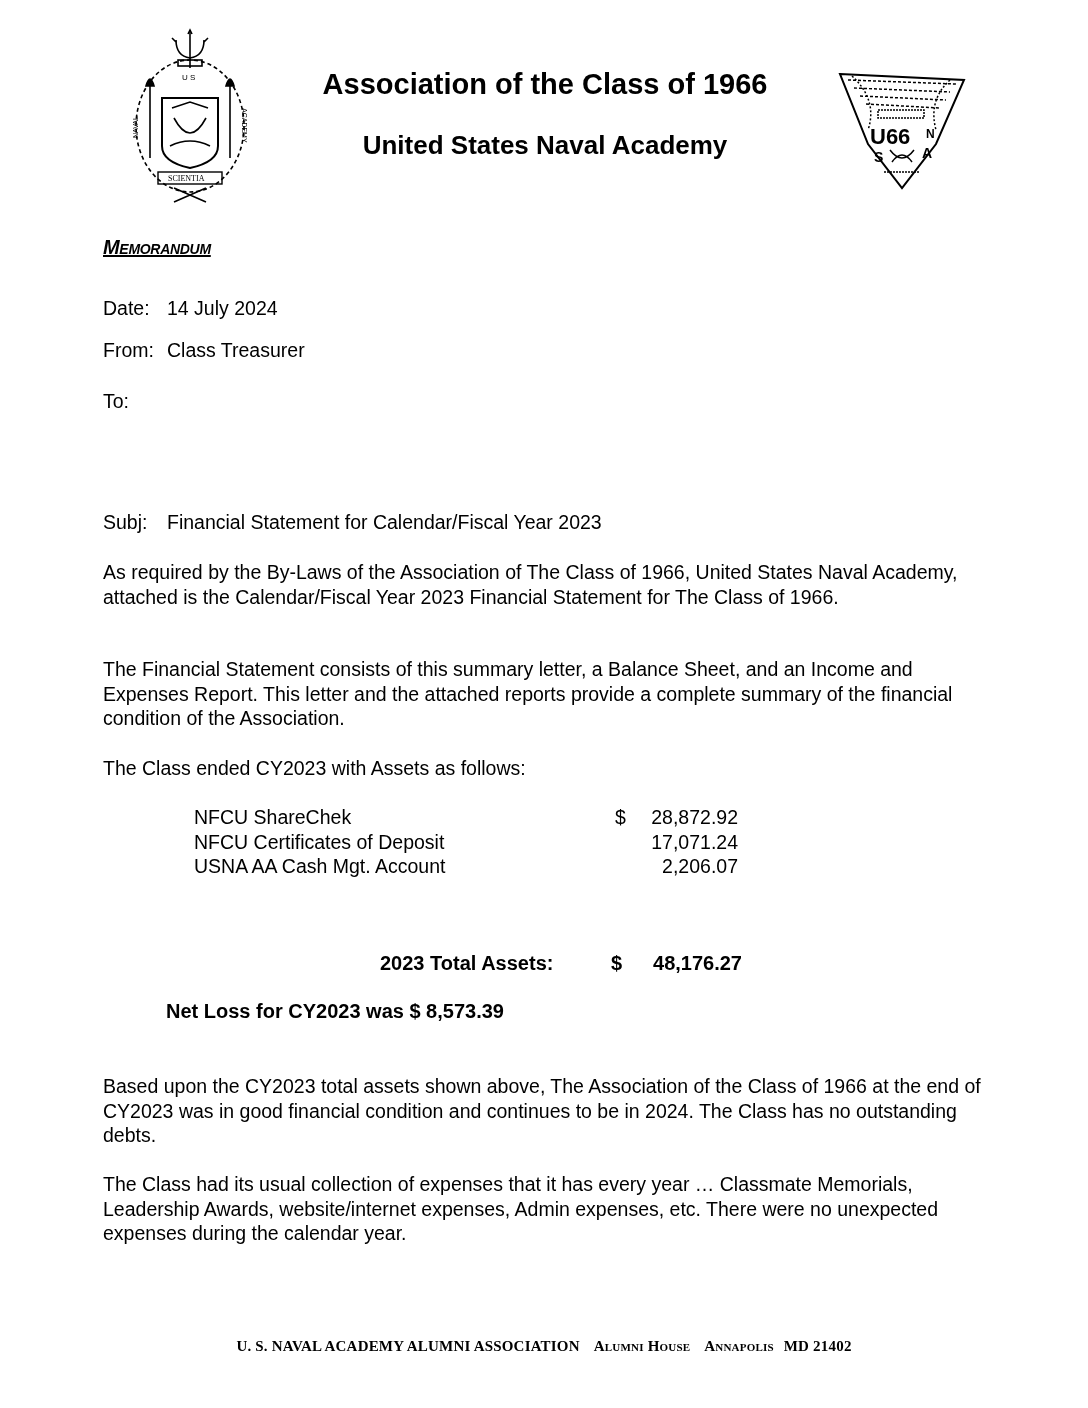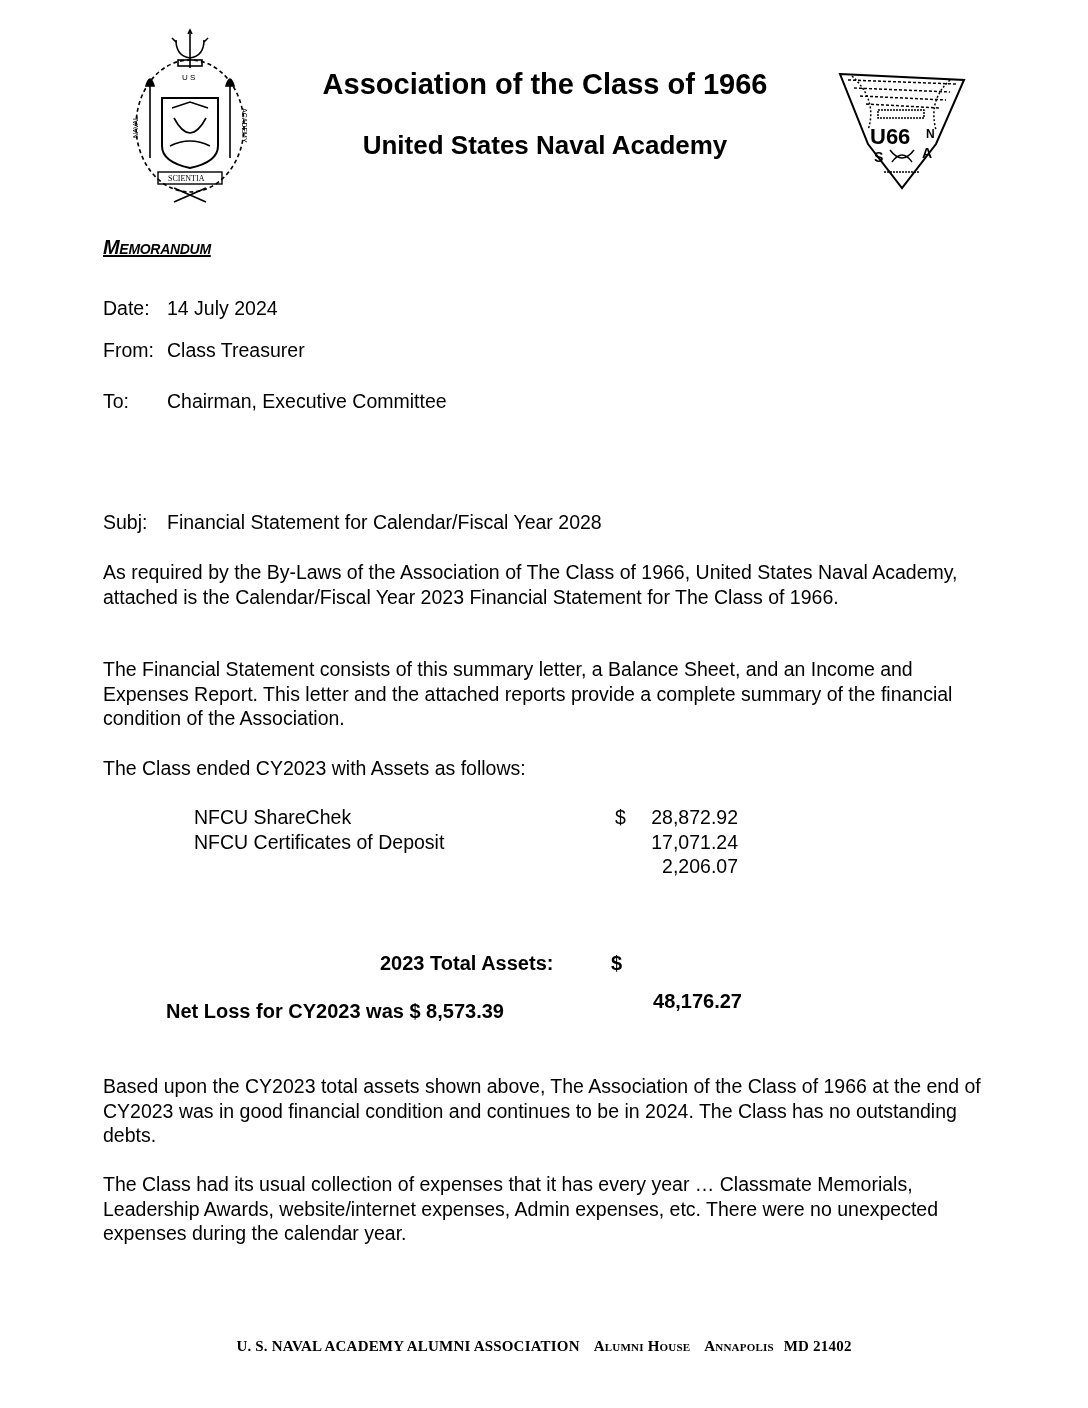--- a/index.html
+++ b/index.html
@@ -23,21 +23,21 @@
   .to-label { position: absolute; left: 0; top: 0; }
   .to-list { position: absolute; left: 64px; top: 0; white-space: nowrap; }
   .para { left: 103px; width: 890px; }
   .assets { left: 166px; top: 805px; width: 580px; }
   .asset-row { position: relative; height: 24.5px; }
   .asset-label { position: absolute; left: 0; margin-left: 28px; }
   .asset-cur { position: absolute; left: 449px; }
   .asset-val { position: absolute; right: 8px; text-align: right; }
   .total { top: 952px; left: 380px; font-size: 20px; font-weight: bold; }
   .total-cur { left: 611px; top: 952px; font-size: 20px; font-weight: bold; }
-  .total-val { left: 600px; width: 142px; top: 952px; text-align: right; font-size: 20px; font-weight: bold; margin-top: 38px; }
+  .total-val { left: 600px; width: 142px; top: 952px; text-align: right; font-size: 20px; font-weight: bold; }
   .netloss { left: 166px; top: 1000px; font-size: 20px; font-weight: bold; }
   .footer { left: 0; width: 1088px; top: 1338px; text-align: center; font-family: "Liberation Serif", serif; font-weight: bold; font-size: 15px; letter-spacing: 0.2px; }
   .footer .sc { font-variant: small-caps; font-size: 15px; margin-left: 14px; }
   .footer .sp { margin-left: 10px; }
 </style>
 </head>
 <body>
 
 <div class="abs crest-left">
   <svg width="120" height="176" viewBox="0 0 120 176" fill="none" stroke="#000" stroke-width="1.6">
@@ -90,43 +90,43 @@
 
 <div class="abs hdr-row body-text" style="top:288px;margin-top:8px;">
   <span class="hdr-label">Date:</span><span>14 July 2024</span>
 </div>
 <div class="abs hdr-row body-text" style="top:338px;">
   <span class="hdr-label">From:</span><span>Class Treasurer</span>
 </div>
 <div class="abs to-block body-text">
   <span class="to-label">To:</span>
   <div class="to-list">
-    <div>Chairman, Executive Committee</div>
   </div>
 </div>
 <div class="abs hdr-row body-text" style="top:510px;">
-  <span class="hdr-label">Subj:</span><span>Financial Statement for Calendar/Fiscal Year 2028</span>
+  <span class="hdr-label">Subj:</span><span>Financial Statement for Calendar/Fiscal Year 2023</span>
 </div>
 
 <div class="abs para body-text" style="top:560px;">As required by the By-Laws of the Association of The Class of 1966, United States Naval Academy, attached is the Calendar/Fiscal Year 2023 Financial Statement for The Class of 1966.</div>
 <div class="abs para body-text" style="top:657px;">The Financial Statement consists of this summary letter, a Balance Sheet, and an Income and Expenses Report. This letter and the attached reports provide a complete summary of the financial condition of the Association.</div>
 <div class="abs para body-text" style="top:756px;">The Class ended CY2023 with Assets as follows:</div>
 
 <div class="abs assets body-text">
   <div class="asset-row">
     <span class="asset-label">NFCU ShareChek</span>
     <span class="asset-cur">$</span>
     <span class="asset-val">28,872.92</span>
   </div>
   <div class="asset-row">
     <span class="asset-label">NFCU Certificates of Deposit</span>
     <span class="asset-cur"></span>
     <span class="asset-val">17,071.24</span>
   </div>
   <div class="asset-row">
+    <span class="asset-label">USNA AA Cash Mgt. Account</span>
     <span class="asset-cur"></span>
     <span class="asset-val">2,206.07</span>
   </div>
 </div>
 
 <div class="abs total">2023 Total Assets:</div>
 <div class="abs total-cur">$</div>
 <div class="abs total-val">48,176.27</div>
 
 <div class="abs netloss">Net Loss for CY2023 was $ 8,573.39</div>

